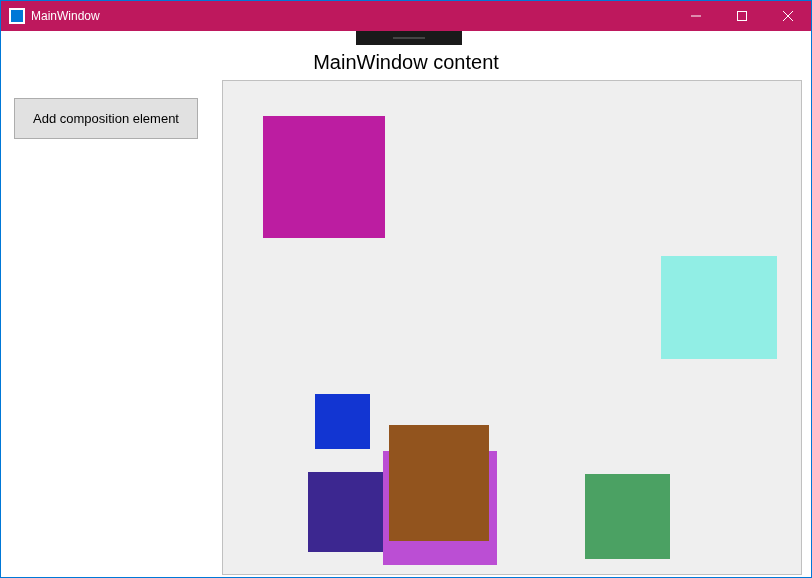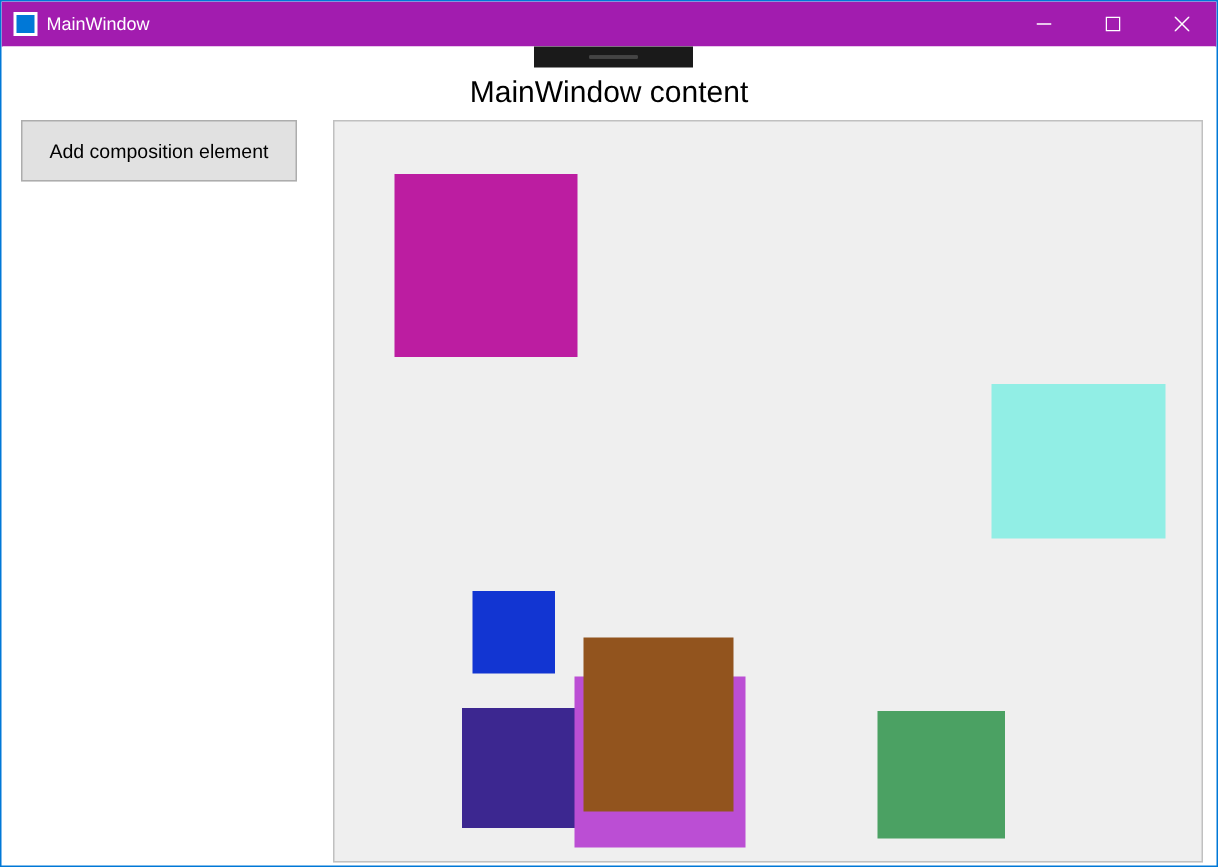--- a/index.html
+++ b/index.html
@@ -6,21 +6,21 @@
   html, body { margin: 0; padding: 0; font-family: "Segoe UI", Tahoma, sans-serif; }
   .window {
     width: 812px; height: 578px;
     border: 1px solid #0078d7;
     background: #fff;
     position: relative;
     overflow: hidden;
   }
   .titlebar {
     height: 30px;
-    background: #a21caf;
+    background: #be185d;
     display: flex;
     align-items: center;
     color: #fff;
     font-size: 12px;
     position: relative;
   }
   .titlebar .app-icon {
     width: 16px; height: 16px;
     margin: 0 6px 0 8px;
     display: inline-block;
@@ -70,21 +70,21 @@
   .heading {
     position: absolute;
     left: 0; right: 0; top: 20px;
     text-align: center;
     font-size: 20px;
     color: #000;
     font-weight: 400;
   }
   .add-btn {
     position: absolute;
-    left: 12px; top: 49px;
+    left: 12px; top: 67px;
     width: 184px; height: 41px;
     background: #e1e1e1;
     border: 1px solid #adadad;
     font-size: 13px;
     color: #000;
     display: flex; align-items: center; justify-content: center;
     cursor: default;
   }
   .canvas {
     position: absolute;

